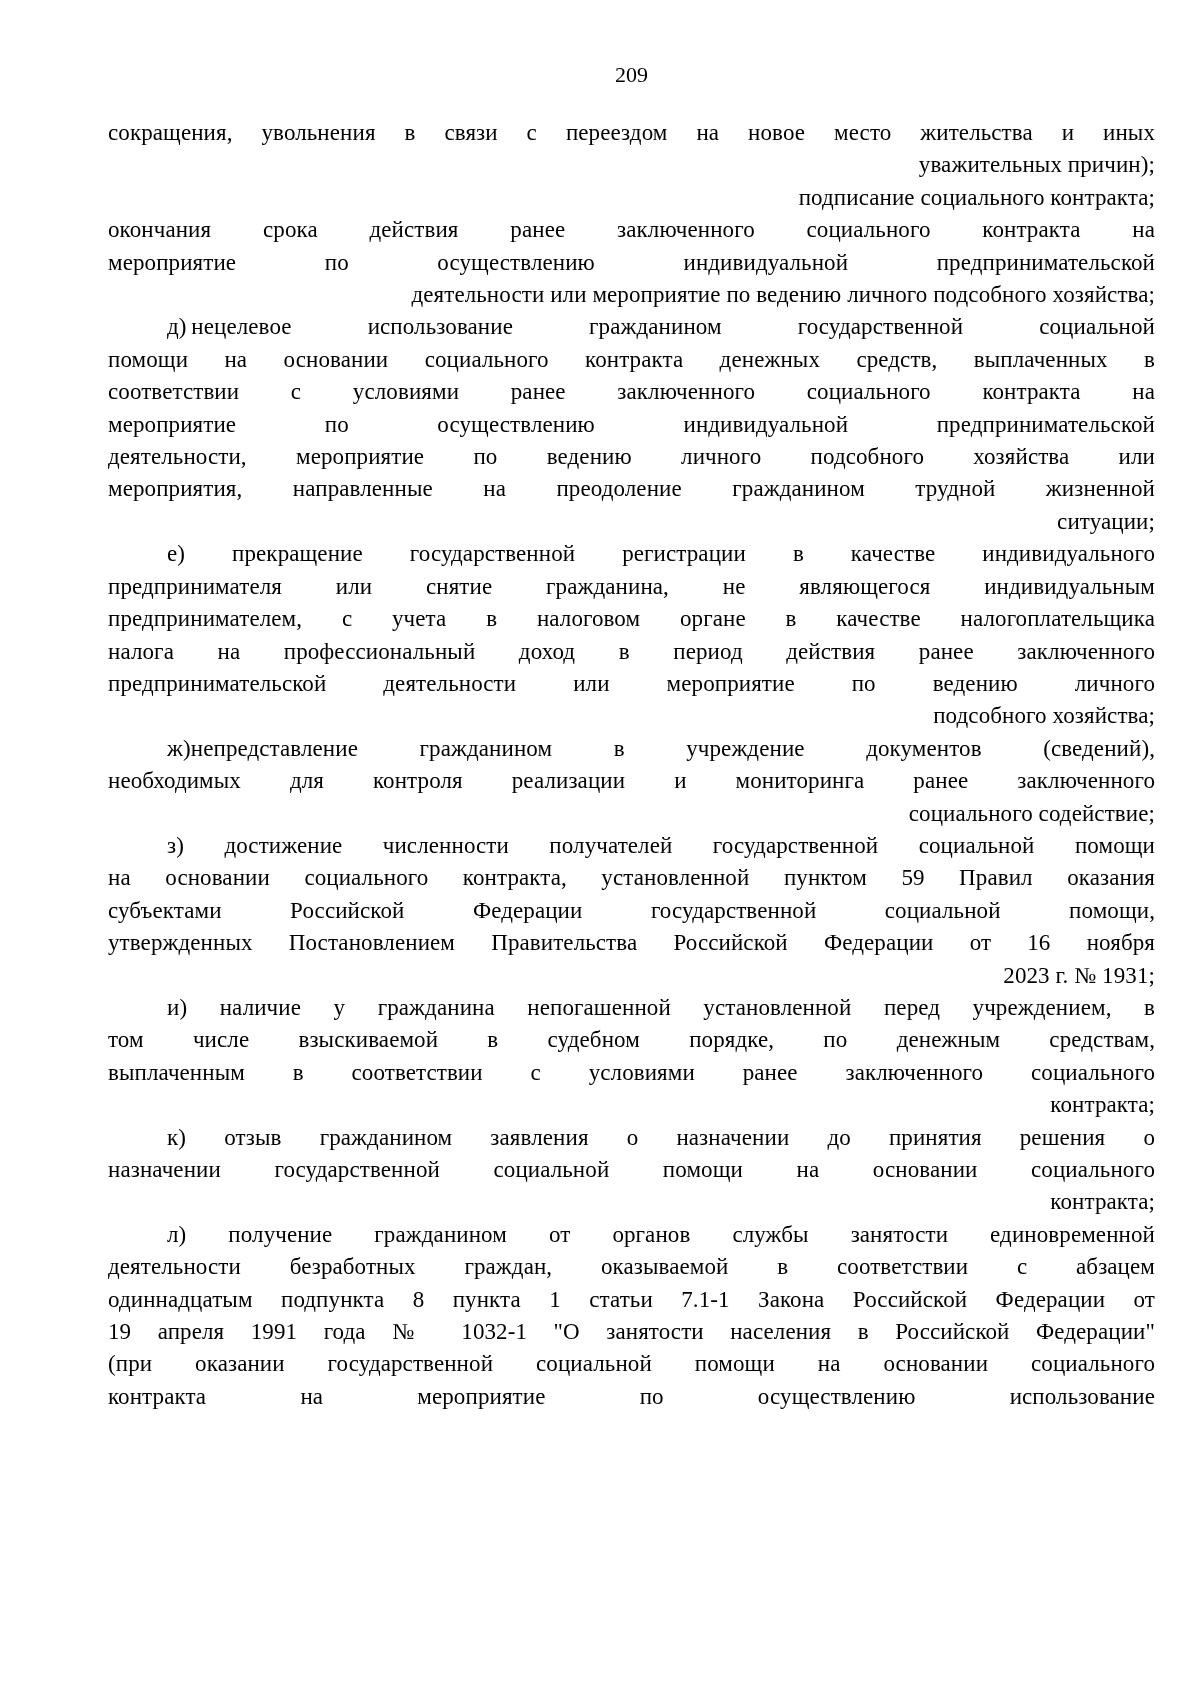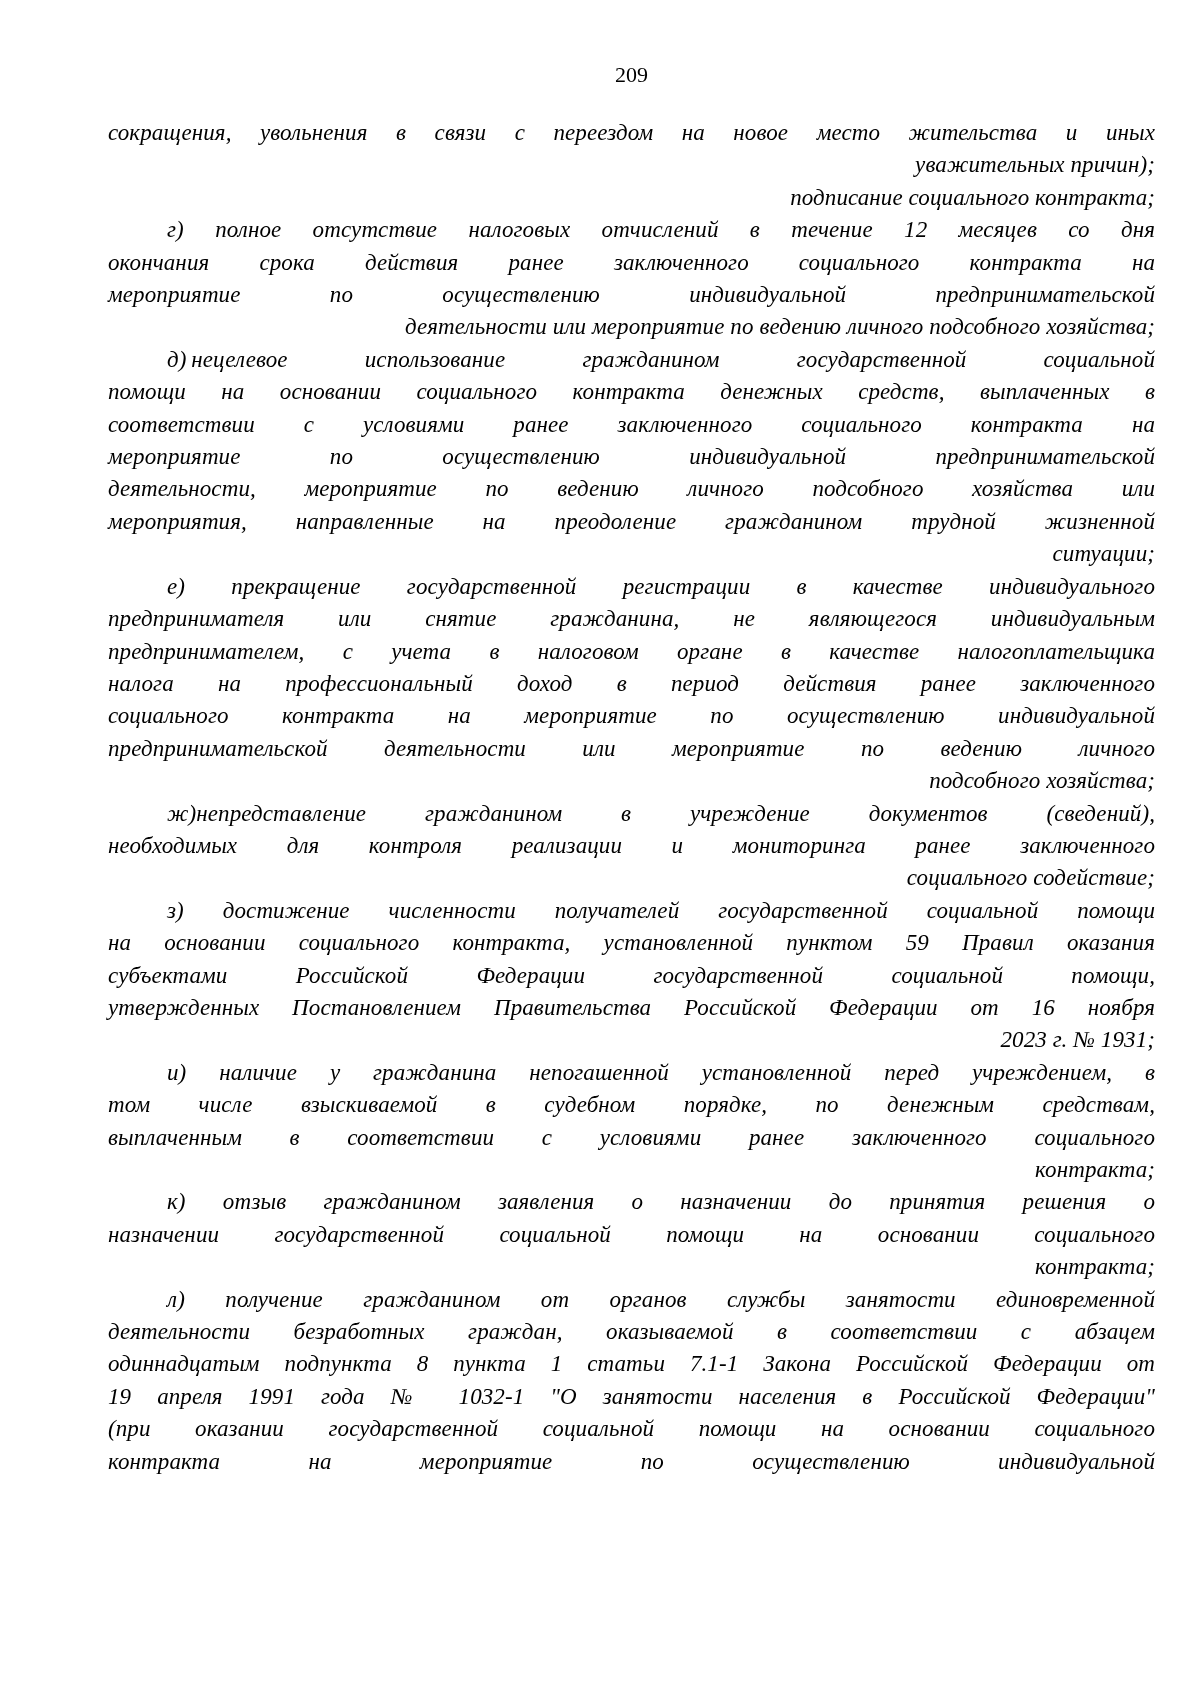--- a/index.html
+++ b/index.html
@@ -30,21 +30,20 @@
   .doc-body {
     font-size: 23px;
   }
   .line {
     font-size: 23px;
     line-height: 32.4px;
     text-align: justify;
     text-align-last: justify;
     white-space: normal;
     letter-spacing: 0.1px;
-    font-style: italic;
   }
   .line.unjustified {
     text-align: right;
     text-align-last: auto;
   }
   .line.indented {
     text-indent: 59px;
   }
 </style>
 </head>
@@ -54,40 +53,38 @@
   <div class="page-number">209</div>
   <div class="doc-body" id="doc-body">
       <div>
         <div class="line">сокращения, увольнения в связи с переездом на новое место жительства и иных</div>
         <div class="line unjustified">уважительных причин);</div>
       </div>
       <div>
         <div class="line unjustified">подписание социального контракта;</div>
       </div>
       <div>
-        <div class="line indented">г) полное отсутствие налоговых отчислений в течение 12 месяцев со дня</div>
         <div class="line">окончания срока действия ранее заключенного социального контракта на</div>
         <div class="line">мероприятие по осуществлению индивидуальной предпринимательской</div>
         <div class="line unjustified">деятельности или мероприятие по ведению личного подсобного хозяйства;</div>
       </div>
       <div>
         <div class="line indented">д) нецелевое использование гражданином государственной социальной</div>
         <div class="line">помощи на основании социального контракта денежных средств, выплаченных в</div>
         <div class="line">соответствии с условиями ранее заключенного социального контракта на</div>
         <div class="line">мероприятие по осуществлению индивидуальной предпринимательской</div>
         <div class="line">деятельности, мероприятие по ведению личного подсобного хозяйства или</div>
         <div class="line">мероприятия, направленные на преодоление гражданином трудной жизненной</div>
         <div class="line unjustified">ситуации;</div>
       </div>
       <div>
         <div class="line indented">е) прекращение государственной регистрации в качестве индивидуального</div>
         <div class="line">предпринимателя или снятие гражданина, не являющегося индивидуальным</div>
         <div class="line">предпринимателем, с учета в налоговом органе в качестве налогоплательщика</div>
         <div class="line">налога на профессиональный доход в период действия ранее заключенного</div>
-        <div class="line">социального контракта на мероприятие по осуществлению индивидуальной</div>
         <div class="line">предпринимательской деятельности или мероприятие по ведению личного</div>
         <div class="line unjustified">подсобного хозяйства;</div>
       </div>
       <div>
         <div class="line indented">ж)непредставление гражданином в учреждение документов (сведений),</div>
         <div class="line">необходимых для контроля реализации и мониторинга ранее заключенного</div>
         <div class="line unjustified">социального содействие;</div>
       </div>
       <div>
         <div class="line indented">з) достижение численности получателей государственной социальной помощи</div>
@@ -106,16 +103,16 @@
         <div class="line indented">к) отзыв гражданином заявления о назначении до принятия решения о</div>
         <div class="line">назначении государственной социальной помощи на основании социального</div>
         <div class="line unjustified">контракта;</div>
       </div>
       <div>
         <div class="line indented">л) получение гражданином от органов службы занятости единовременной</div>
         <div class="line">деятельности безработных граждан, оказываемой в соответствии с абзацем</div>
         <div class="line">одиннадцатым подпункта 8 пункта 1 статьи 7.1-1 Закона Российской Федерации от</div>
         <div class="line">19 апреля 1991 года № 1032-1 "О занятости населения в Российской Федерации"</div>
         <div class="line">(при оказании государственной социальной помощи на основании социального</div>
-        <div class="line">контракта на мероприятие по осуществлению индивидуальной</div>
+        <div class="line">контракта на мероприятие по осуществлению использование</div>
       </div>
     </div>
 </div>
 
 </body></html>

